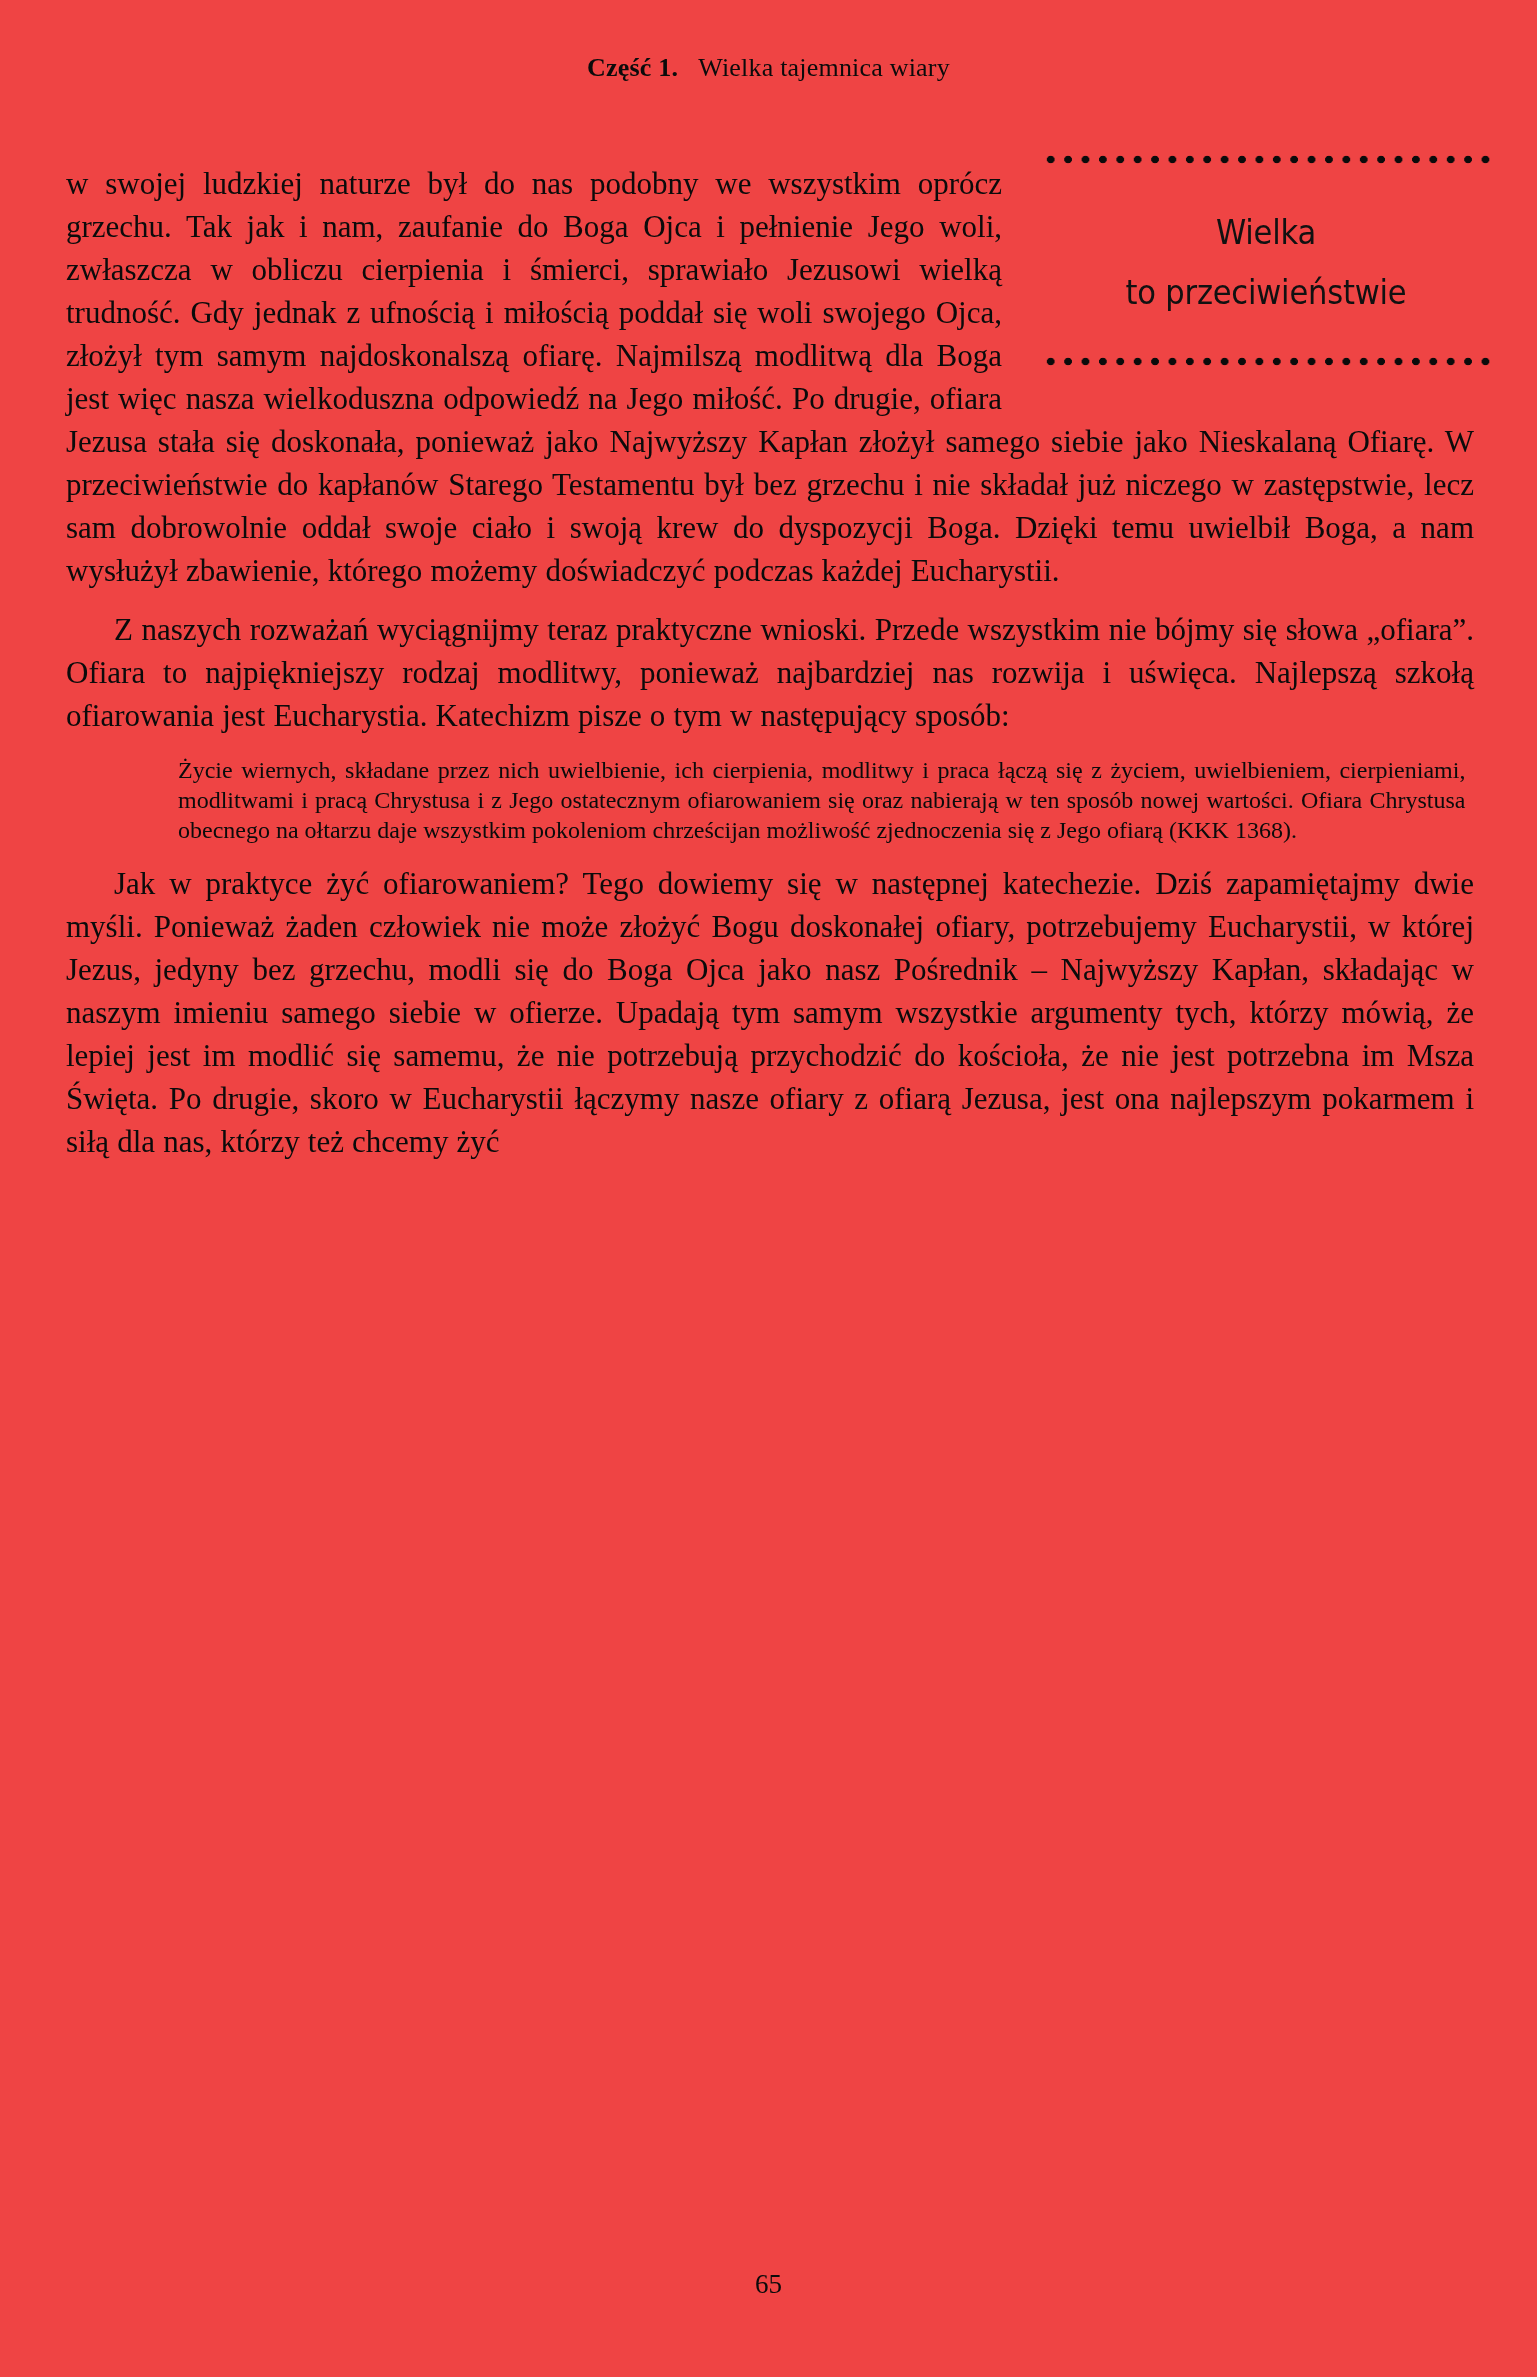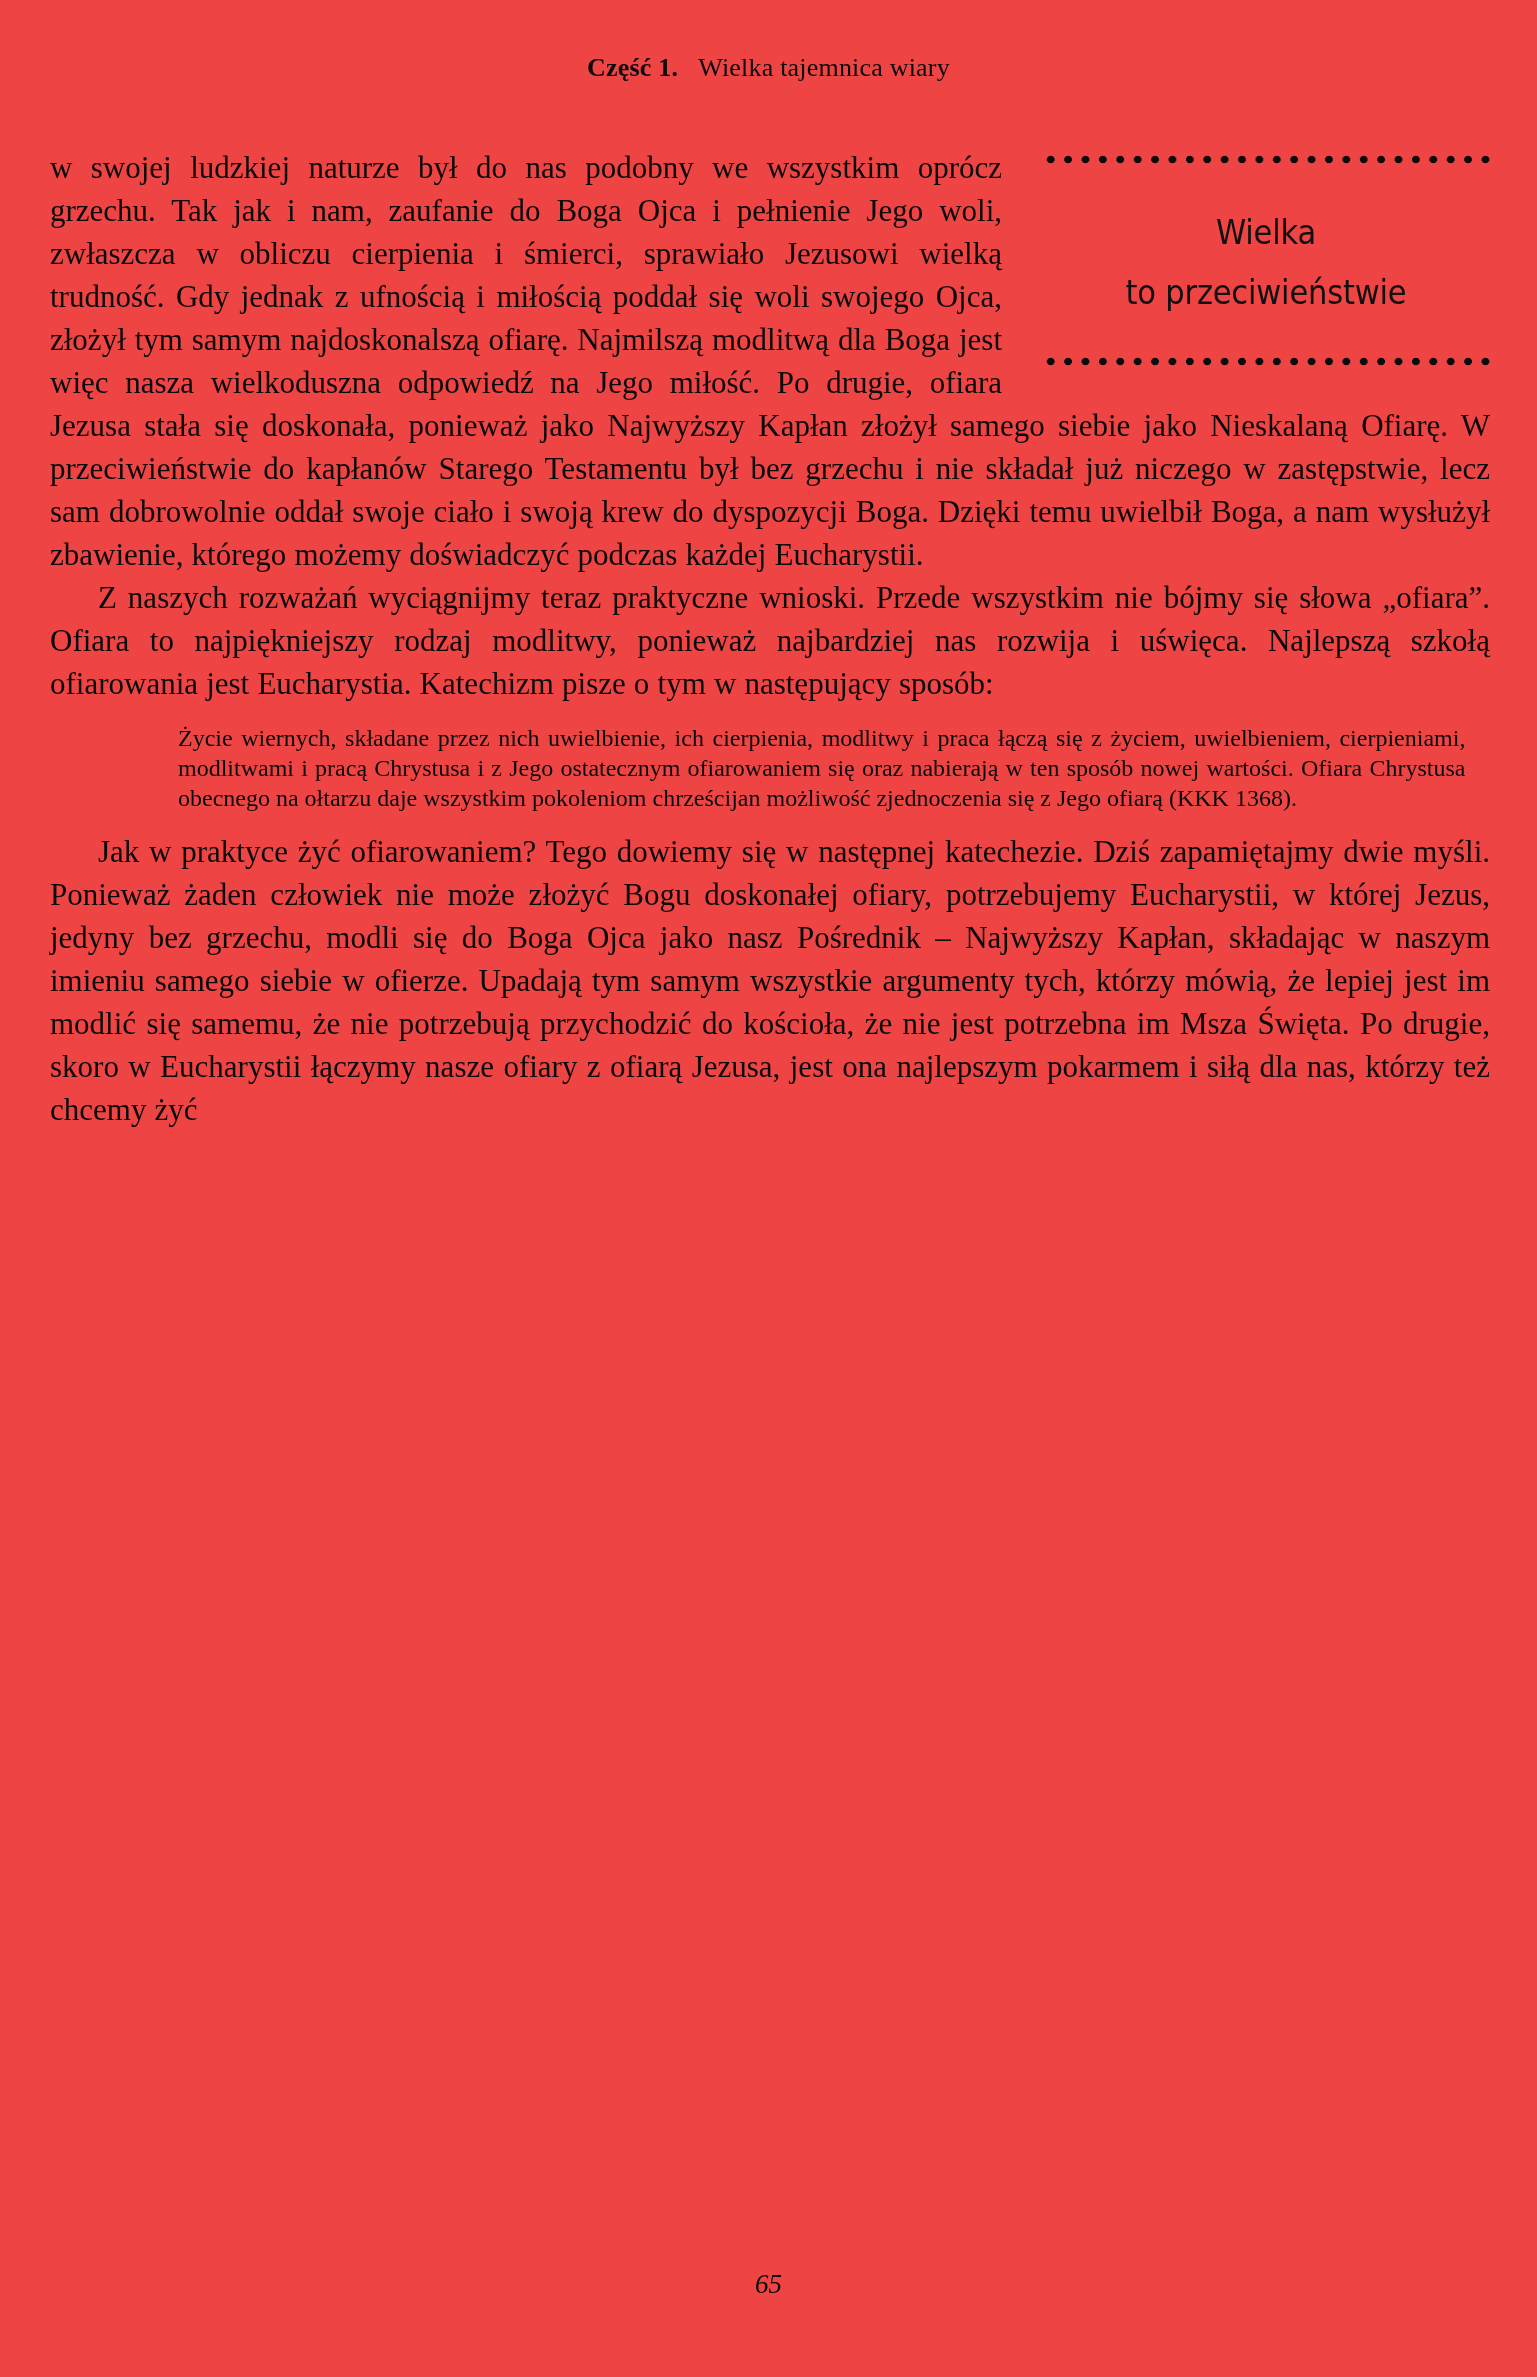--- a/index.html
+++ b/index.html
@@ -44,21 +44,21 @@
 
   
   .text-column {
     position: absolute;
     top: 146px;
     left: 50px;
     width: 1440px;
   }
 
   .para {
-    margin: 0;
+    margin: 16px;
     font-size: 31px;
     line-height: 43px;
     text-align: justify;
     text-justify: inter-word;
     hyphens: manual;
     word-spacing: 0.4px;
   }
   .para.indent::before {
     content: "";
     display: inline-block;
@@ -109,21 +109,20 @@
 
   
   .folio {
     position: absolute;
     left: 0;
     top: 2271px;
     width: 1537px;
     text-align: center;
     font-size: 27px;
     line-height: 1;
-    font-style: italic;
   }
 </style>
 </head>
 <body>
 
 <div id="page">
 
   <div class="running-header">
     <span class="part-label">Część 1.</span><span class="chapter-title">Wielka tajemnica wiary</span>
   </div>

